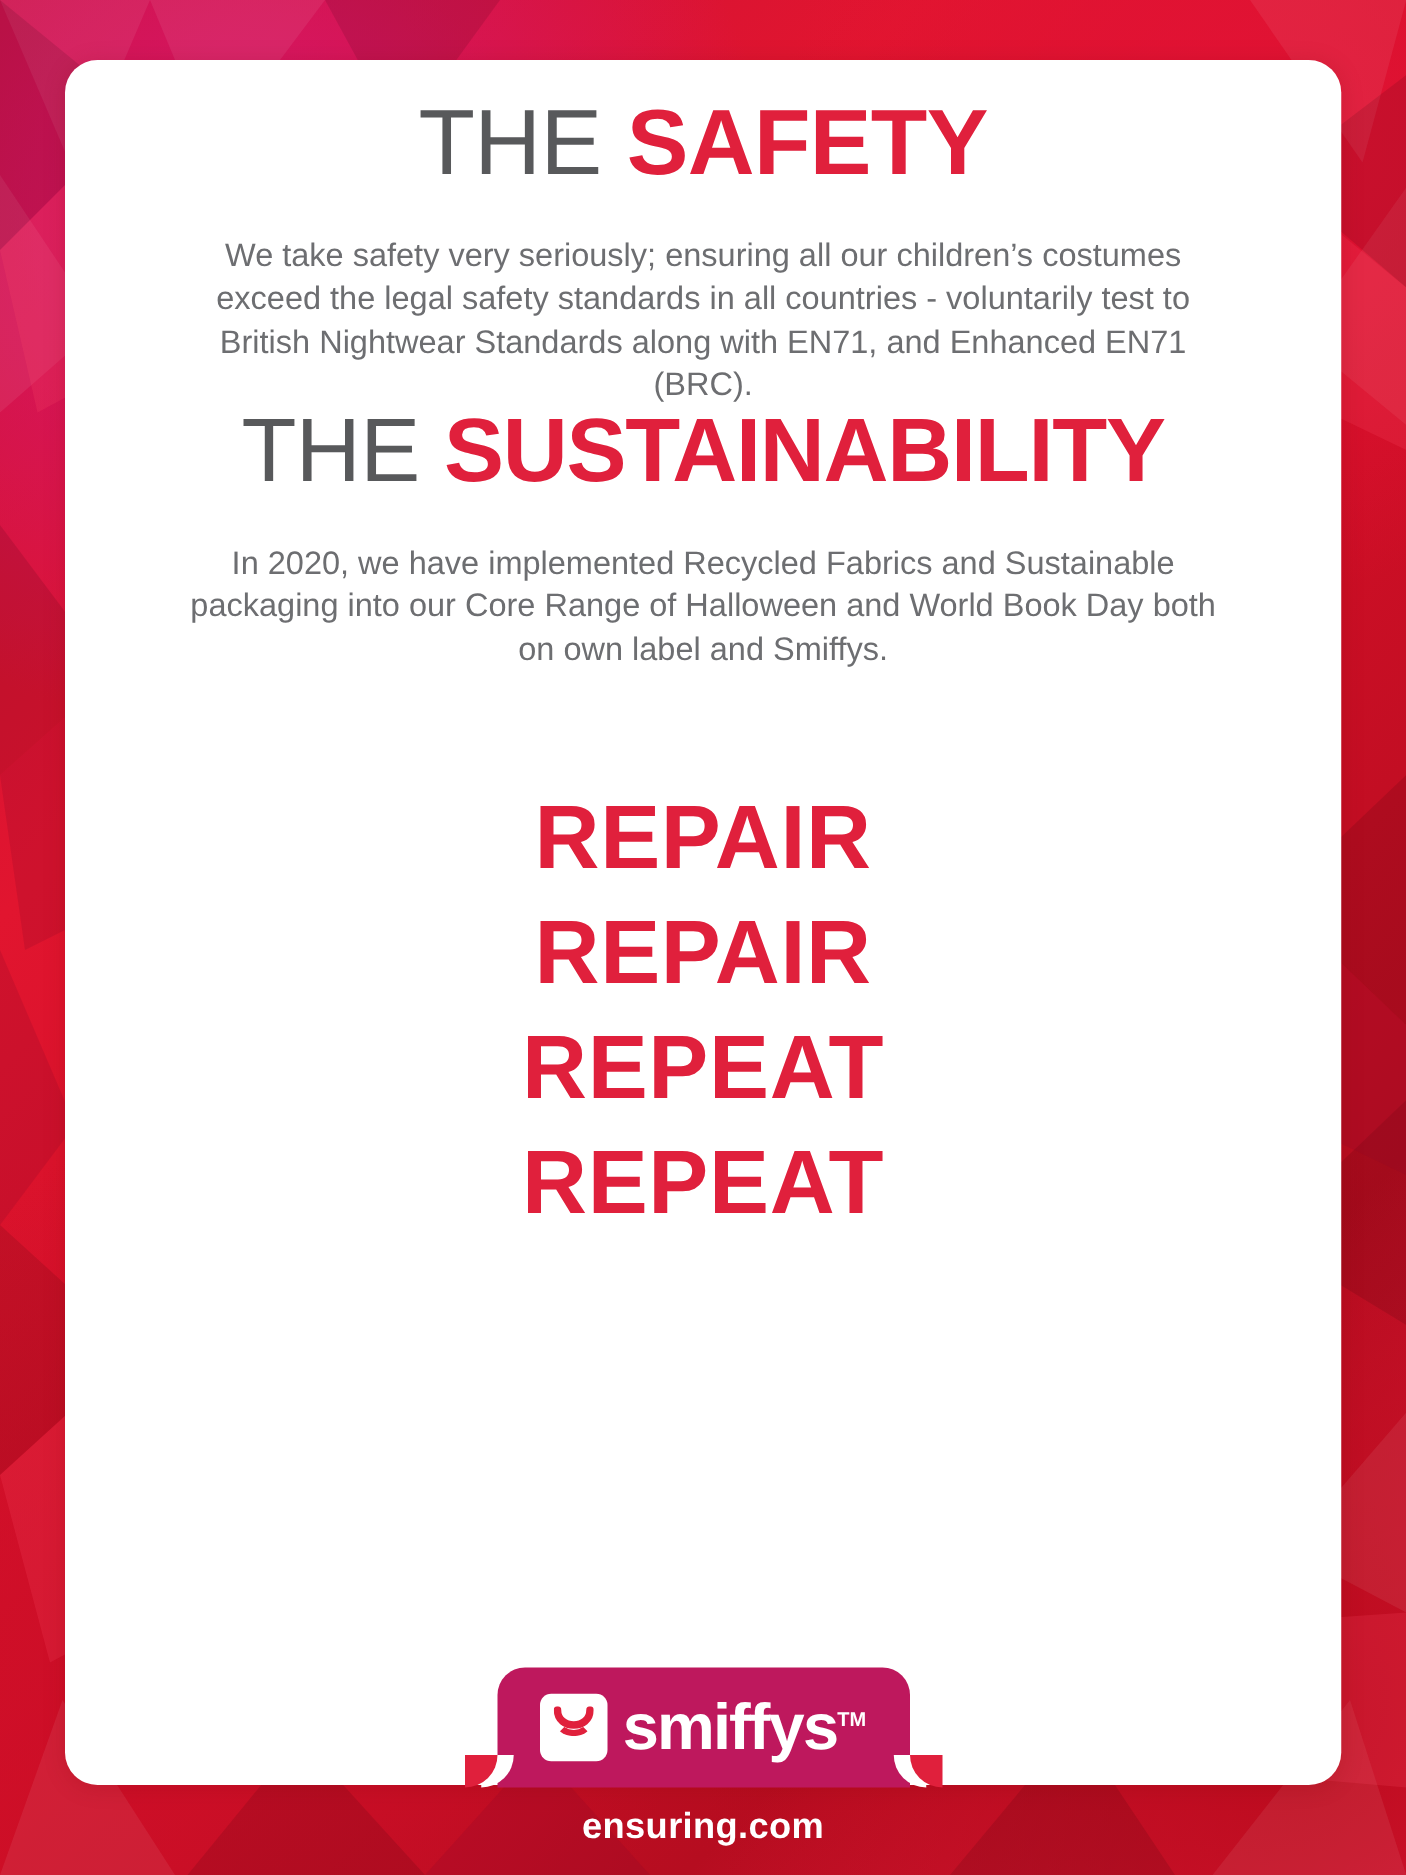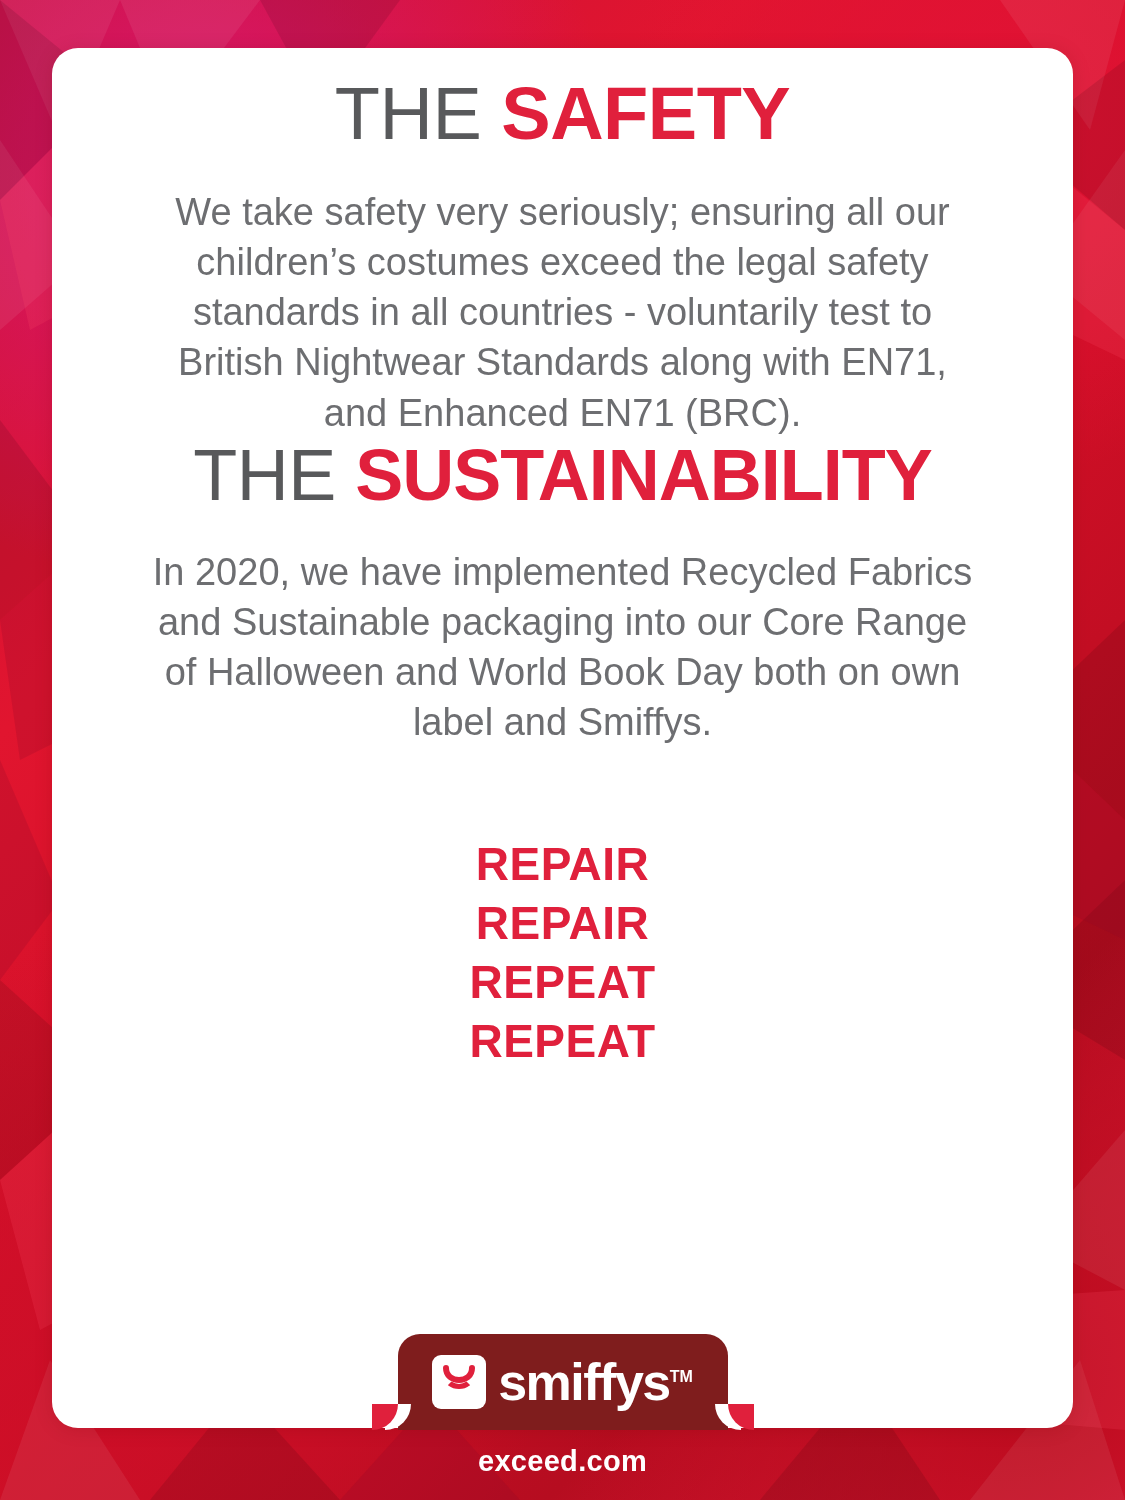--- a/index.html
+++ b/index.html
@@ -66,55 +66,55 @@
   .headline .accent {
     color: #e0203c;
     font-weight: 700;
   }
 
   .headline.safety {
     margin-top: 28px;
   }
 
   .body-copy {
-    font-size: 38px;
+    font-size: 26px;
     line-height: 1.32;
     color: #6d6e71;
     font-weight: 400;
     margin: 34px auto 0;
     max-width: 830px;
   }
 
   .headline.sustainability {
     font-size: 72px;
   }
   .headline.sustainability .accent {
     letter-spacing: -1px;
   }
 
   .mantra {
     margin-top: 88px;
     color: #e0203c;
     font-weight: 700;
-    font-size: 46px;
+    font-size: 72px;
     line-height: 1.28;
     letter-spacing: 0.5px;
     text-align: center;
   }
   .mantra div { margin: 0; }
 
   
   .footer-tab {
     position: absolute;
     left: 50%;
     transform: translateX(-50%);
     bottom: -2px;
     width: 330px;
     height: 96px;
-    background: #7f1d1d;
+    background: #be185d;
     border-top-left-radius: 22px;
     border-top-right-radius: 22px;
     display: flex;
     align-items: center;
     justify-content: center;
     gap: 12px;
   }
   .footer-tab::before,
   .footer-tab::after {
     content: "";
@@ -253,15 +253,15 @@
     <div class="footer-tab">
       <span class="logo-mark">
         <svg class="smile" viewBox="0 0 32 26" xmlns="http://www.w3.org/2000/svg">
           <path d="M3 3 C3 19, 29 19, 29 3" fill="none" stroke="#e0203c" stroke-width="6" stroke-linecap="round"></path>
         </svg>
       </span>
       <span class="logo-word"><span>smiffys</span><span class="logo-tm">TM</span></span>
     </div>
   </div>
 
-  <div class="site-url">exceed.com</div>
+  <div class="site-url">ensuring.com</div>
 
 </div>
 
 </body></html>

